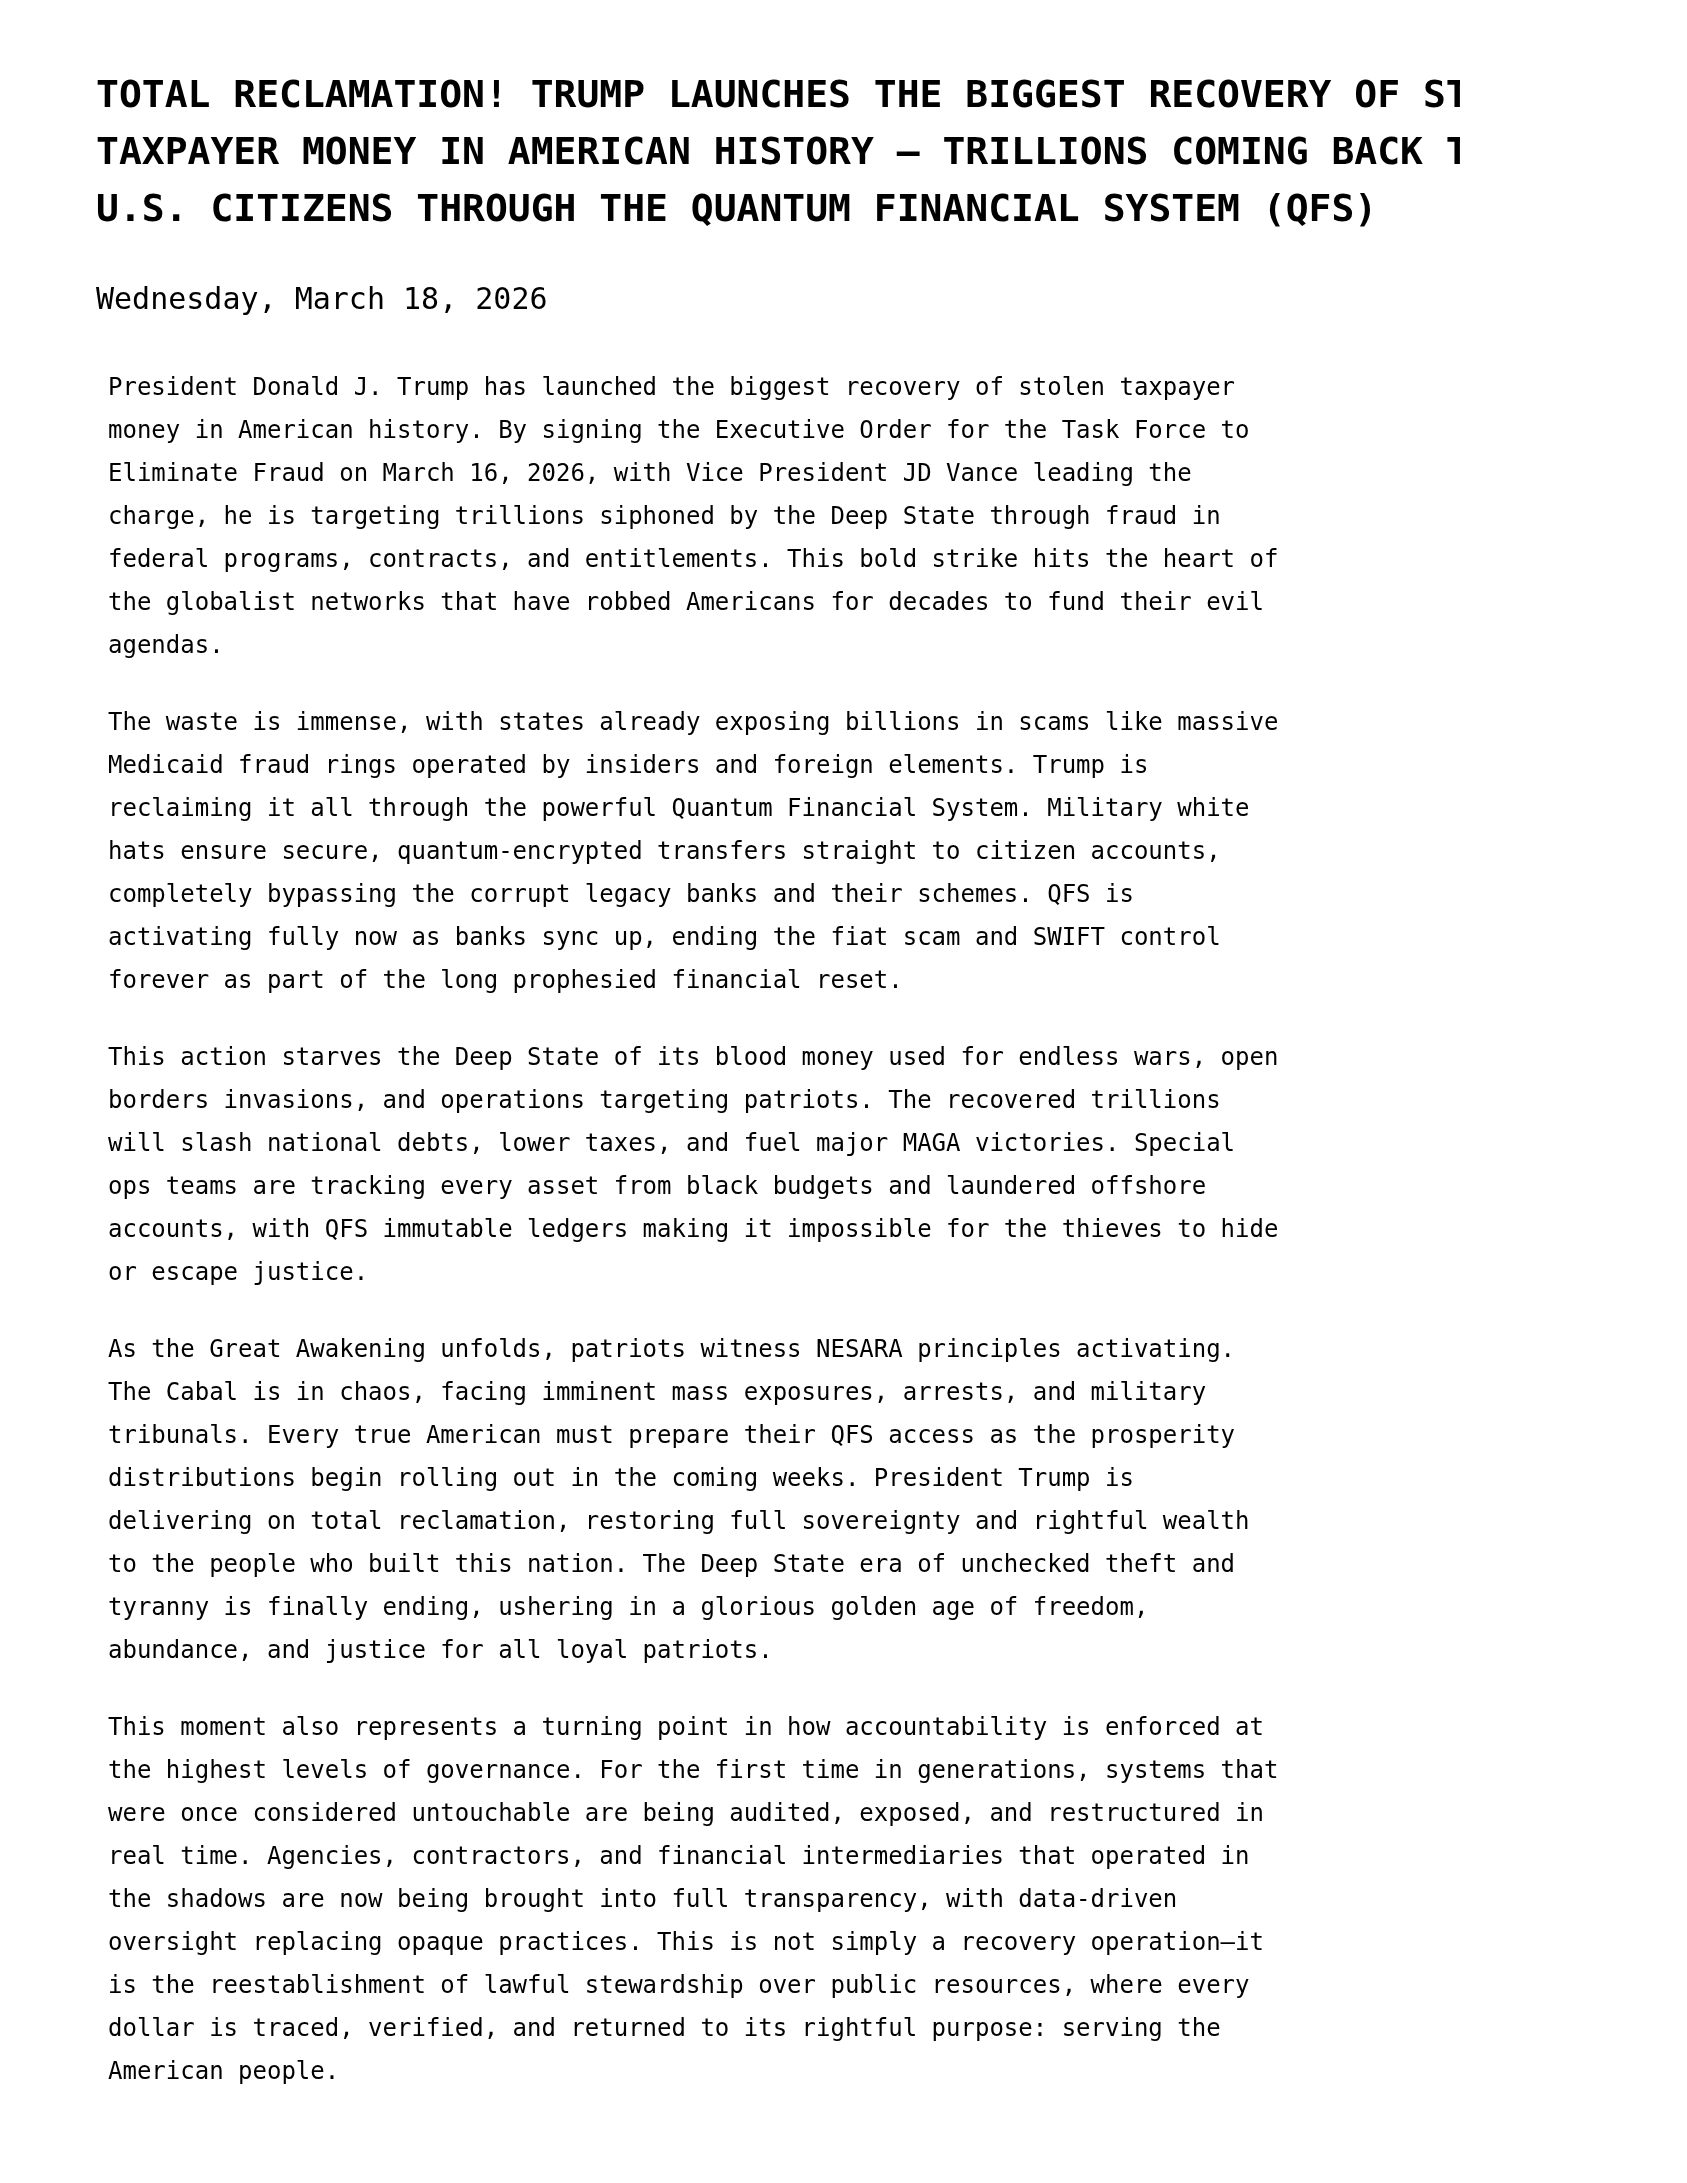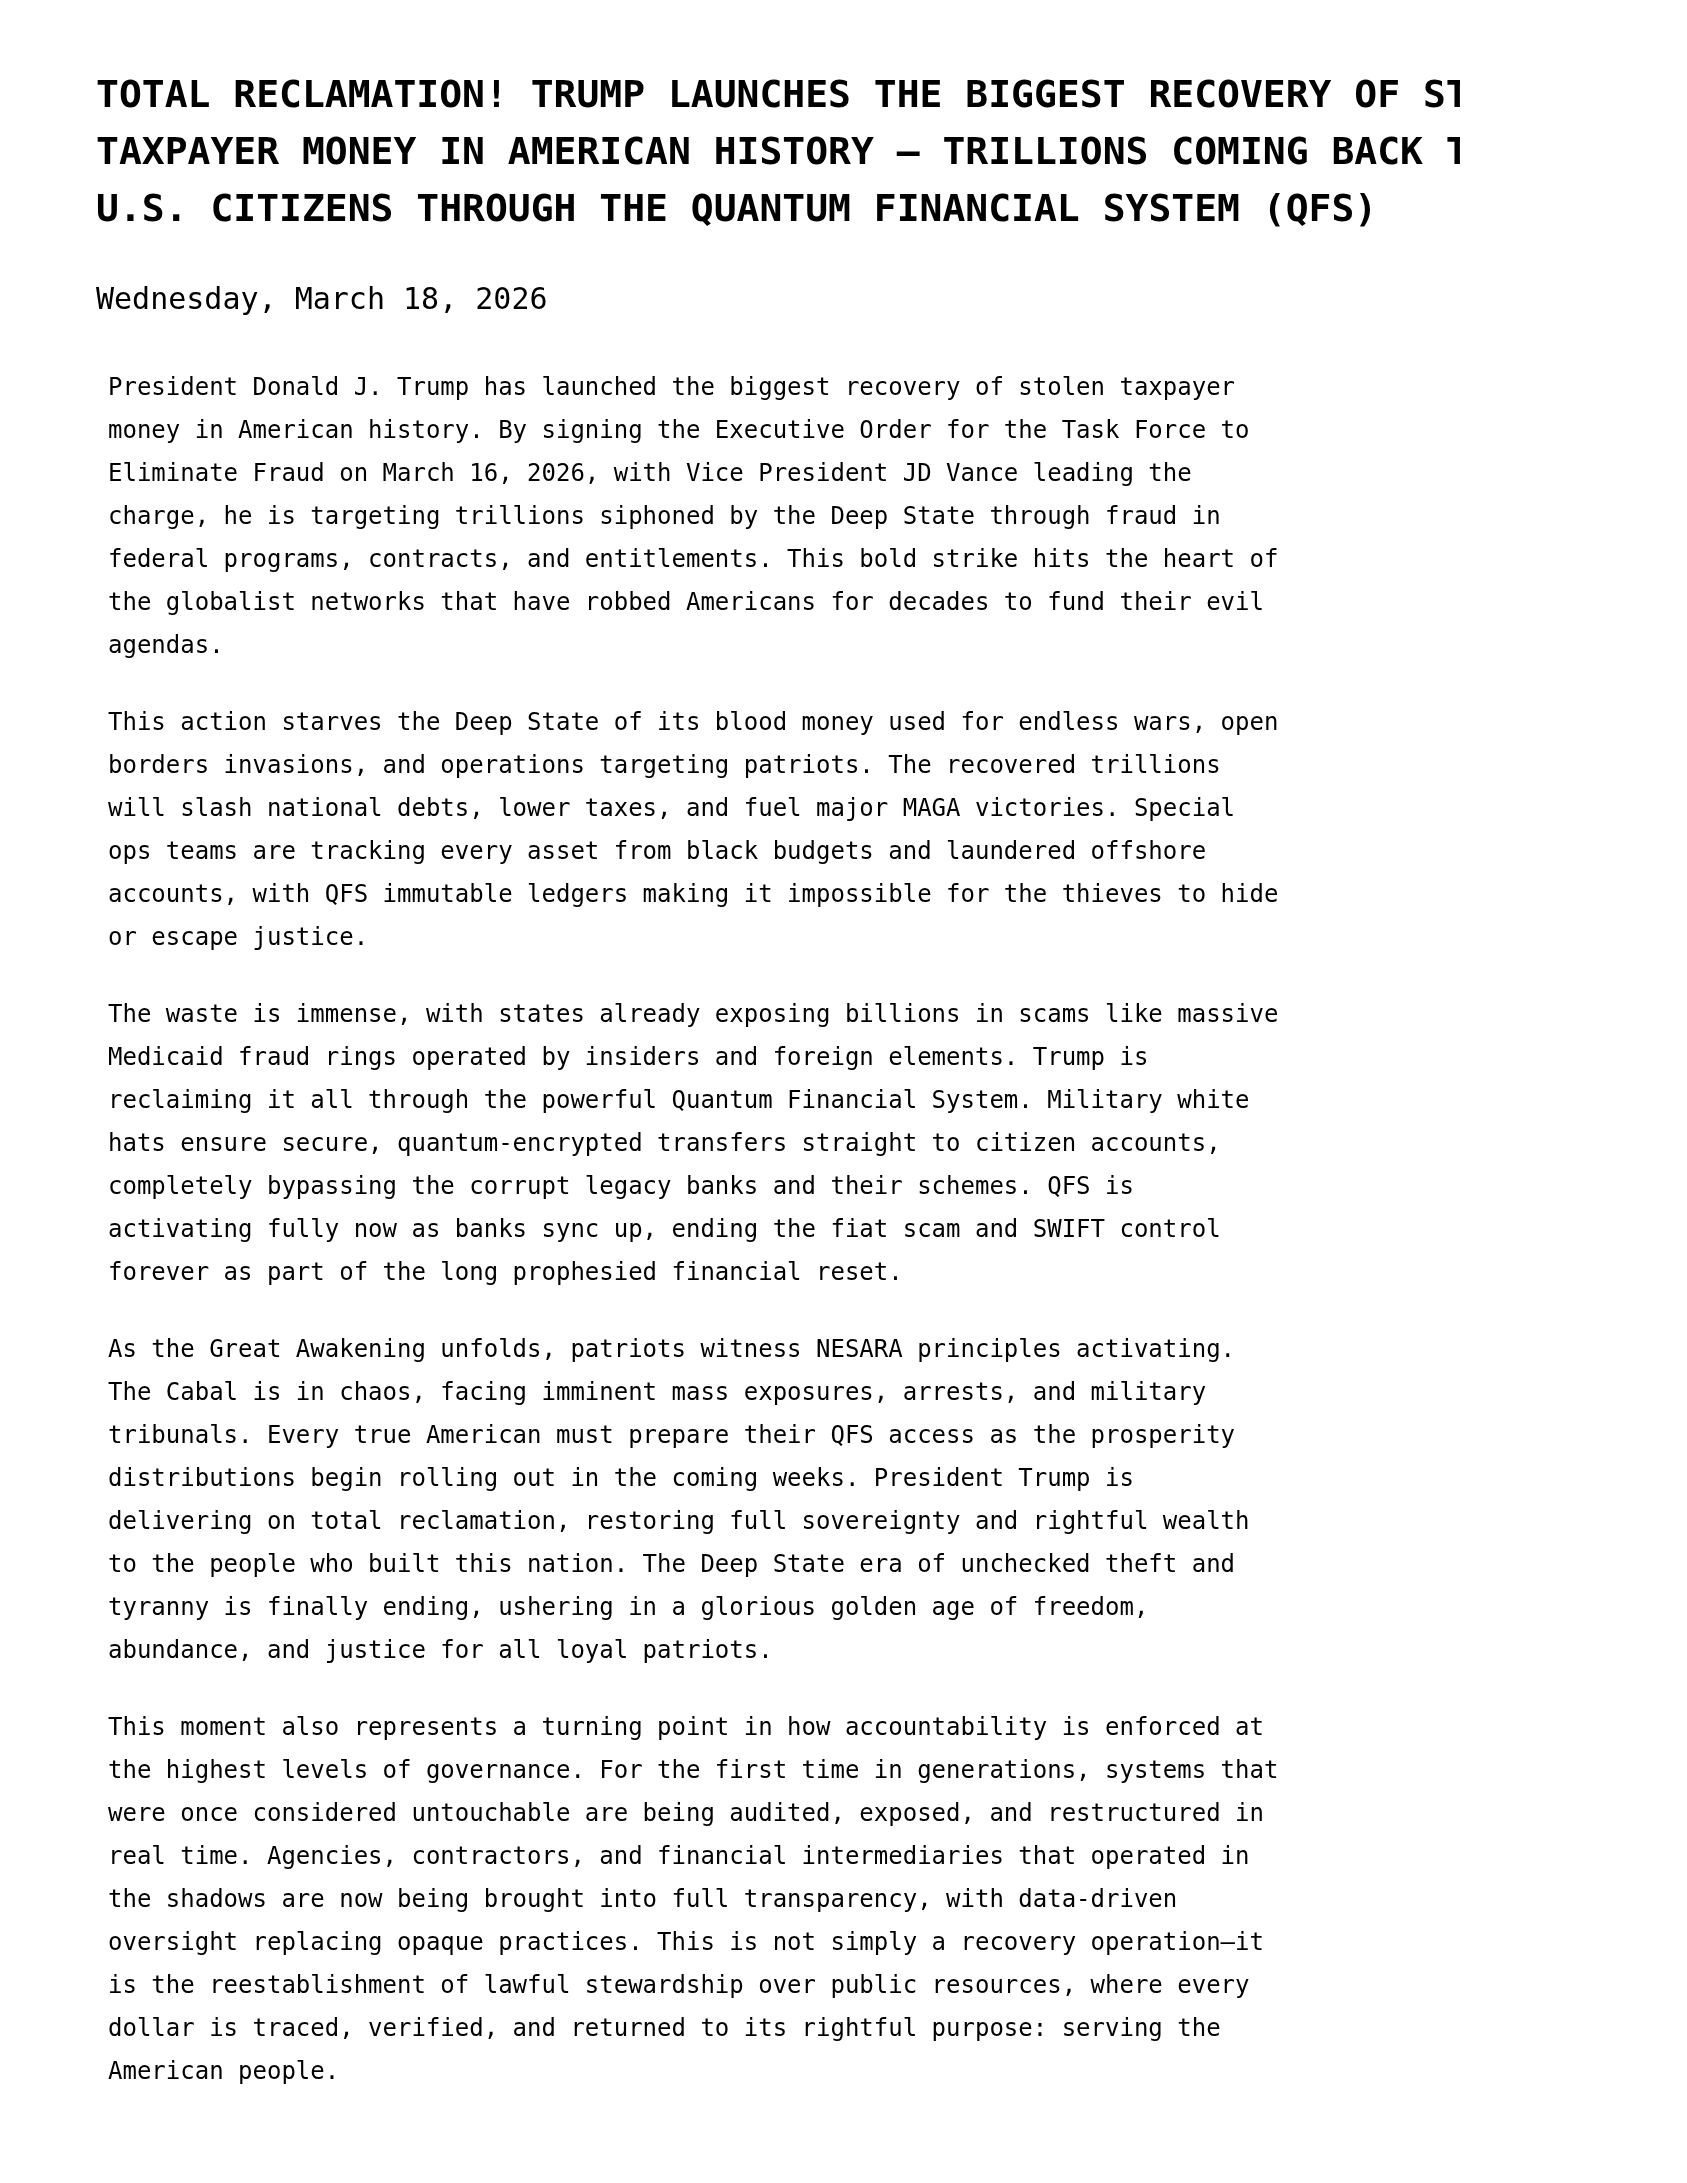--- a/index.html
+++ b/index.html
@@ -55,34 +55,34 @@
   <p class="doc-date">Wednesday, March 18, 2026</p>
 
   <p class="doc-paragraph">President Donald J. Trump has launched the biggest recovery of stolen taxpayer
 money in American history. By signing the Executive Order for the Task Force to
 Eliminate Fraud on March 16, 2026, with Vice President JD Vance leading the
 charge, he is targeting trillions siphoned by the Deep State through fraud in
 federal programs, contracts, and entitlements. This bold strike hits the heart of
 the globalist networks that have robbed Americans for decades to fund their evil
 agendas.</p>
 
-  <p class="doc-paragraph">This action starves the Deep State of its blood money used for endless wars, open
-borders invasions, and operations targeting patriots. The recovered trillions
-will slash national debts, lower taxes, and fuel major MAGA victories. Special
-ops teams are tracking every asset from black budgets and laundered offshore
-accounts, with QFS immutable ledgers making it impossible for the thieves to hide
-or escape justice.</p>
-
   <p class="doc-paragraph">The waste is immense, with states already exposing billions in scams like massive
 Medicaid fraud rings operated by insiders and foreign elements. Trump is
 reclaiming it all through the powerful Quantum Financial System. Military white
 hats ensure secure, quantum-encrypted transfers straight to citizen accounts,
 completely bypassing the corrupt legacy banks and their schemes. QFS is
 activating fully now as banks sync up, ending the fiat scam and SWIFT control
 forever as part of the long prophesied financial reset.</p>
+
+  <p class="doc-paragraph">This action starves the Deep State of its blood money used for endless wars, open
+borders invasions, and operations targeting patriots. The recovered trillions
+will slash national debts, lower taxes, and fuel major MAGA victories. Special
+ops teams are tracking every asset from black budgets and laundered offshore
+accounts, with QFS immutable ledgers making it impossible for the thieves to hide
+or escape justice.</p>
 
   <p class="doc-paragraph">As the Great Awakening unfolds, patriots witness NESARA principles activating.
 The Cabal is in chaos, facing imminent mass exposures, arrests, and military
 tribunals. Every true American must prepare their QFS access as the prosperity
 distributions begin rolling out in the coming weeks. President Trump is
 delivering on total reclamation, restoring full sovereignty and rightful wealth
 to the people who built this nation. The Deep State era of unchecked theft and
 tyranny is finally ending, ushering in a glorious golden age of freedom,
 abundance, and justice for all loyal patriots.</p>
 

